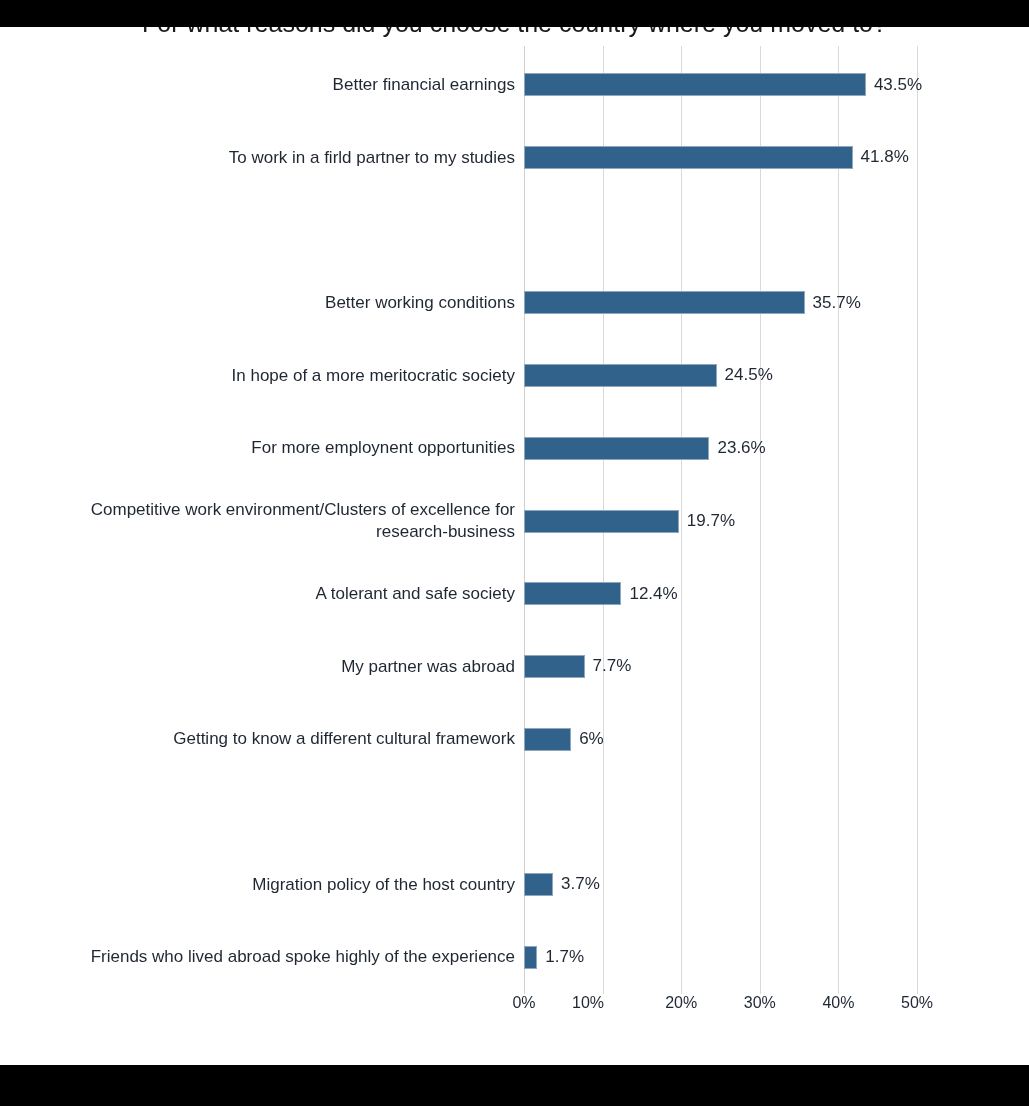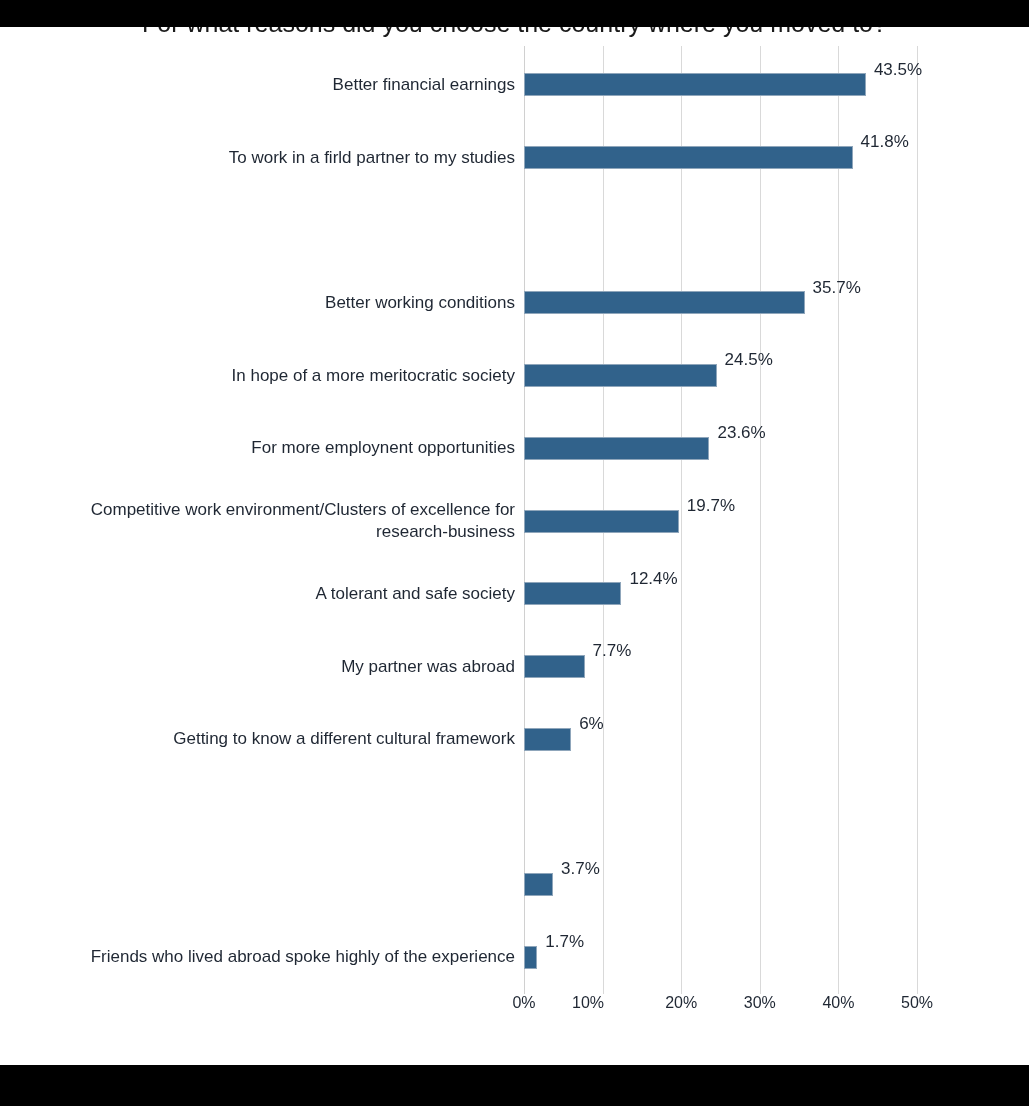--- a/index.html
+++ b/index.html
@@ -102,21 +102,21 @@
     position: absolute;
     left: 524px;
     top: 24.8px;       
     height: 23px;
     background: #31628B;
     border: 1px solid #8fa6bb;
     box-sizing: border-box;
   }
   .bar-value {
     position: absolute;
-    top: 8px;
+    top: 23px;
     height: 26px;
     display: flex;
     align-items: center;
     font-size: 17px;
     color: #1f2733;
     white-space: nowrap;
   }
 
   
   #x-axis {
@@ -194,20 +194,21 @@
           <div class="cat-label">My partner was abroad</div>
           <div class="bar" style="width: 60.522px; background: rgb(49, 98, 139); border-color: rgb(143, 166, 187);"></div>
           <div class="bar-value" style="left: 592.522px;">7.7%</div>
         </div>
         <div class="row" style="top: 702.9px;">
           <div class="cat-label">Getting to know a different cultural framework</div>
           <div class="bar" style="width: 47.16px; background: rgb(49, 98, 139); border-color: rgb(143, 166, 187);"></div>
           <div class="bar-value" style="left: 579.16px;">6%</div>
         </div>
         <div class="row" style="top: 848.3px;">
+          <div class="cat-label">Migration policy of the host country</div>
           <div class="bar" style="width: 29.082px; background: rgb(49, 98, 139); border-color: rgb(143, 166, 187);"></div>
           <div class="bar-value" style="left: 561.082px;">3.7%</div>
         </div>
         <div class="row" style="top: 921px;">
           <div class="cat-label">Friends who lived abroad spoke highly of the experience</div>
           <div class="bar" style="width: 13.362px; background: rgb(49, 98, 139); border-color: rgb(143, 166, 187);"></div>
           <div class="bar-value" style="left: 545.362px;">1.7%</div>
         </div>
       </div>
 

